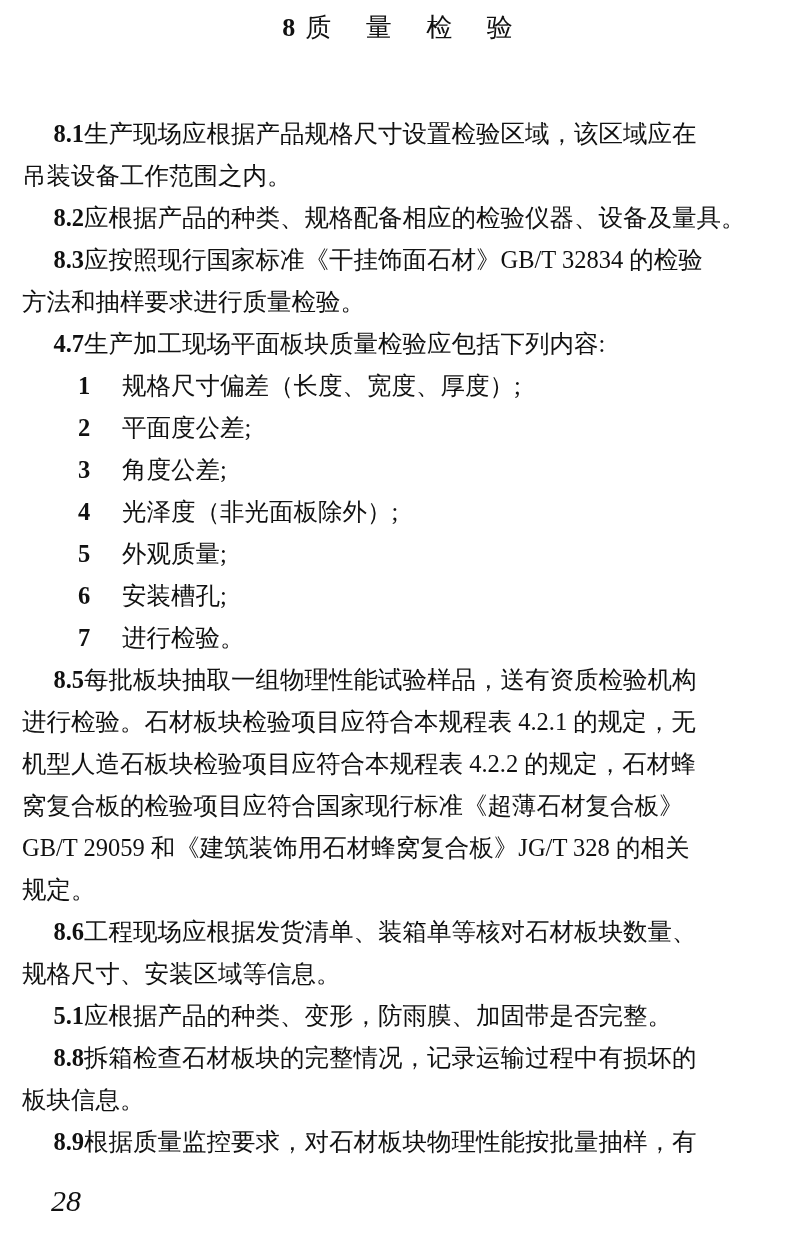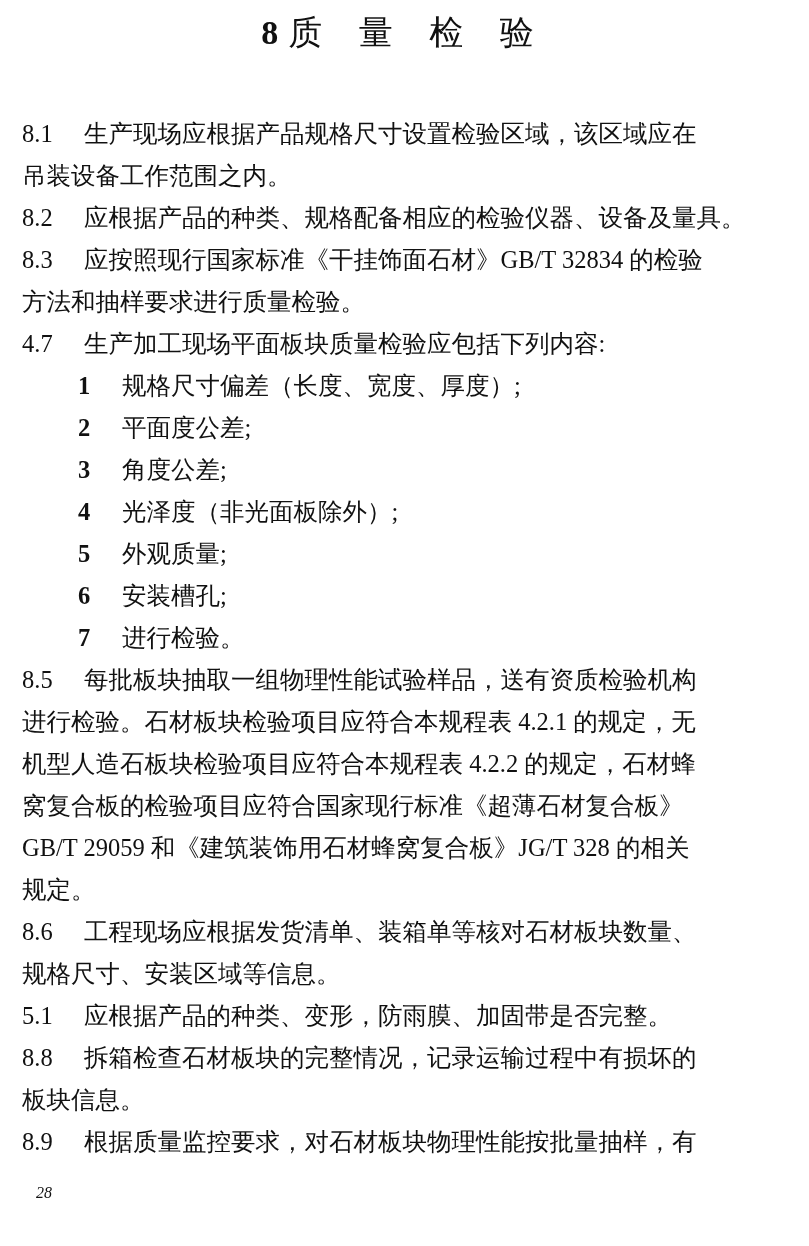--- a/index.html
+++ b/index.html
@@ -1,26 +1,26 @@
 <!DOCTYPE html>
 <html><head>
 <meta charset="utf-8">
 <style>
   html, body { margin: 0; padding: 0; background: #ffffff; }
   body { width: 809px; height: 1246px; position: relative; overflow: hidden;
          font-family: "Liberation Serif", "DejaVu Serif", serif; color: #111; }
   .title { position: absolute; top: 10px; left: 0; width: 809px; text-align: center;
-           font-size: 34px; letter-spacing: 14px; font-weight: normal; }
+           font-size: 26px; letter-spacing: 14px; font-weight: normal; }
   .title .num { font-weight: bold; margin-right: 10px; letter-spacing: 0; }
   .line { position: absolute; left: 22px; width: 780px; font-size: 24.5px; line-height: 42px;
           white-space: nowrap; }
-  .clause-no { font-weight: normal; display: inline-block; width: 62px; }
+  .clause-no { font-weight: bold; display: inline-block; width: 62px; text-align: right; }
   .item { left: 78px; }
   .item-no { font-weight: bold; display: inline-block; width: 44px; }
-  .page-number { position: absolute; left: 36px; top: 1184px; font-size: 16px; font-style: italic; }
+  .page-number { position: absolute; left: 51px; top: 1184px; font-size: 30px; font-style: italic; }
 </style>
 </head>
 <body>
 
 <div class="title">
   <span class="num">8</span><span>质 量 检 验</span>
 </div>
 
 <div class="line" style="top:113px"><span class="clause-no">8.1</span><span>生产现场应根据产品规格尺寸设置检验区域，该区域应在</span></div>
 <div class="line" style="top:155px"><span>吊装设备工作范围之内。</span></div>

